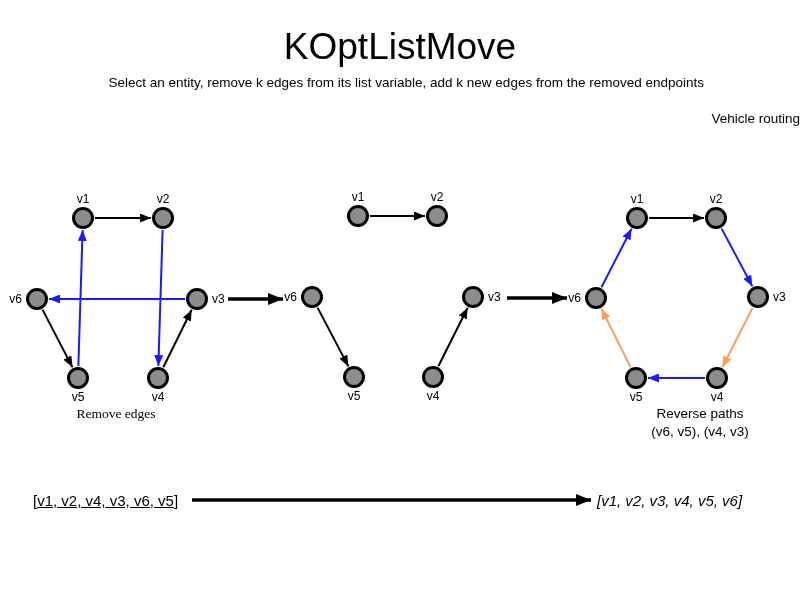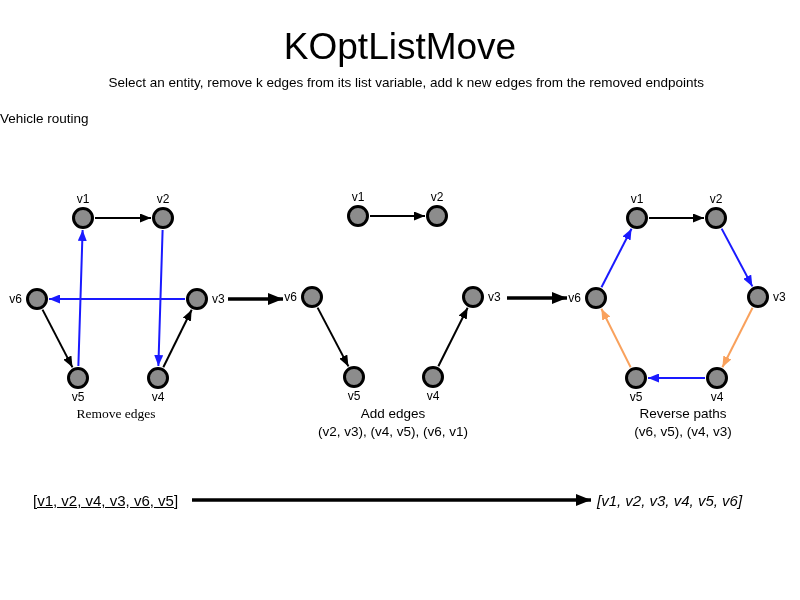--- a/index.html
+++ b/index.html
@@ -9,30 +9,30 @@
   }
   .title{
     position:absolute;top:28px;left:0;width:800px;text-align:center;
     font-size:37px;line-height:1.0;color:#000;
   }
   .subtitle{
     position:absolute;top:68px;left:0;width:704px;text-align:right;
     font-size:13.5px;color:#000;margin-top:7px;
   }
   .section-label{
-    position:absolute;top:111px;left:0;width:800px;text-align:left;
+    position:absolute;top:111px;left:0;width:800px;text-align:right;
     font-size:13.5px;color:#000;
   }
   svg.diagram{position:absolute;top:0;left:0;}
   svg text{font-family:"Liberation Sans","DejaVu Sans",sans-serif;fill:#000;}
   .caption{
     position:absolute;top:405px;transform:translateX(-50%);
     text-align:center;font-size:13.5px;line-height:18px;white-space:nowrap;
   }
-  .cap-g0{left:116px;font-family:Liberation Serif, serif;} .cap-g1{left:393px;} .cap-g2{left:683px;}
+  .cap-g0{left:116px;font-family:Liberation Serif, serif;} .cap-g1{left:393px;} .cap-g2{left:700px;}
   .list-text{position:absolute;top:492px;font-size:15px;white-space:nowrap;}
   .list-before{left:33px;text-decoration:underline;}
   .list-after{left:597px;font-style:italic;}
 </style>
 </head>
 <body>
 
 <div class="canvas">
 
   <div class="title">KOptListMove</div>
@@ -114,24 +114,20 @@
         </g>
         <line x1="228" y1="299" x2="283" y2="299" stroke="#000" stroke-width="3.5" marker-end="url(#ah-big)"></line>
         <line x1="507" y1="298" x2="567" y2="298" stroke="#000" stroke-width="3.5" marker-end="url(#ah-big)"></line>
         <line x1="192" y1="500" x2="591" y2="500" stroke="#000" stroke-width="3.5" marker-end="url(#ah-big)"></line>
       </g>
   </svg>
 
   <div class="caption cap-g0">
     <div>Remove edges</div>
   </div>
-  <div class="caption cap-g1">
-    <div>Add edges</div>
-    <div>(v2, v3), (v4, v5), (v6, v1)</div>
-  </div>
   <div class="caption cap-g2">
     <div>Reverse paths</div>
     <div>(v6, v5), (v4, v3)</div>
   </div>
 
   <div class="list-text list-before">[v1, v2, v4, v3, v6, v5]</div>
   <div class="list-text list-after">[v1, v2, v3, v4, v5, v6]</div>
 
 </div>
 

